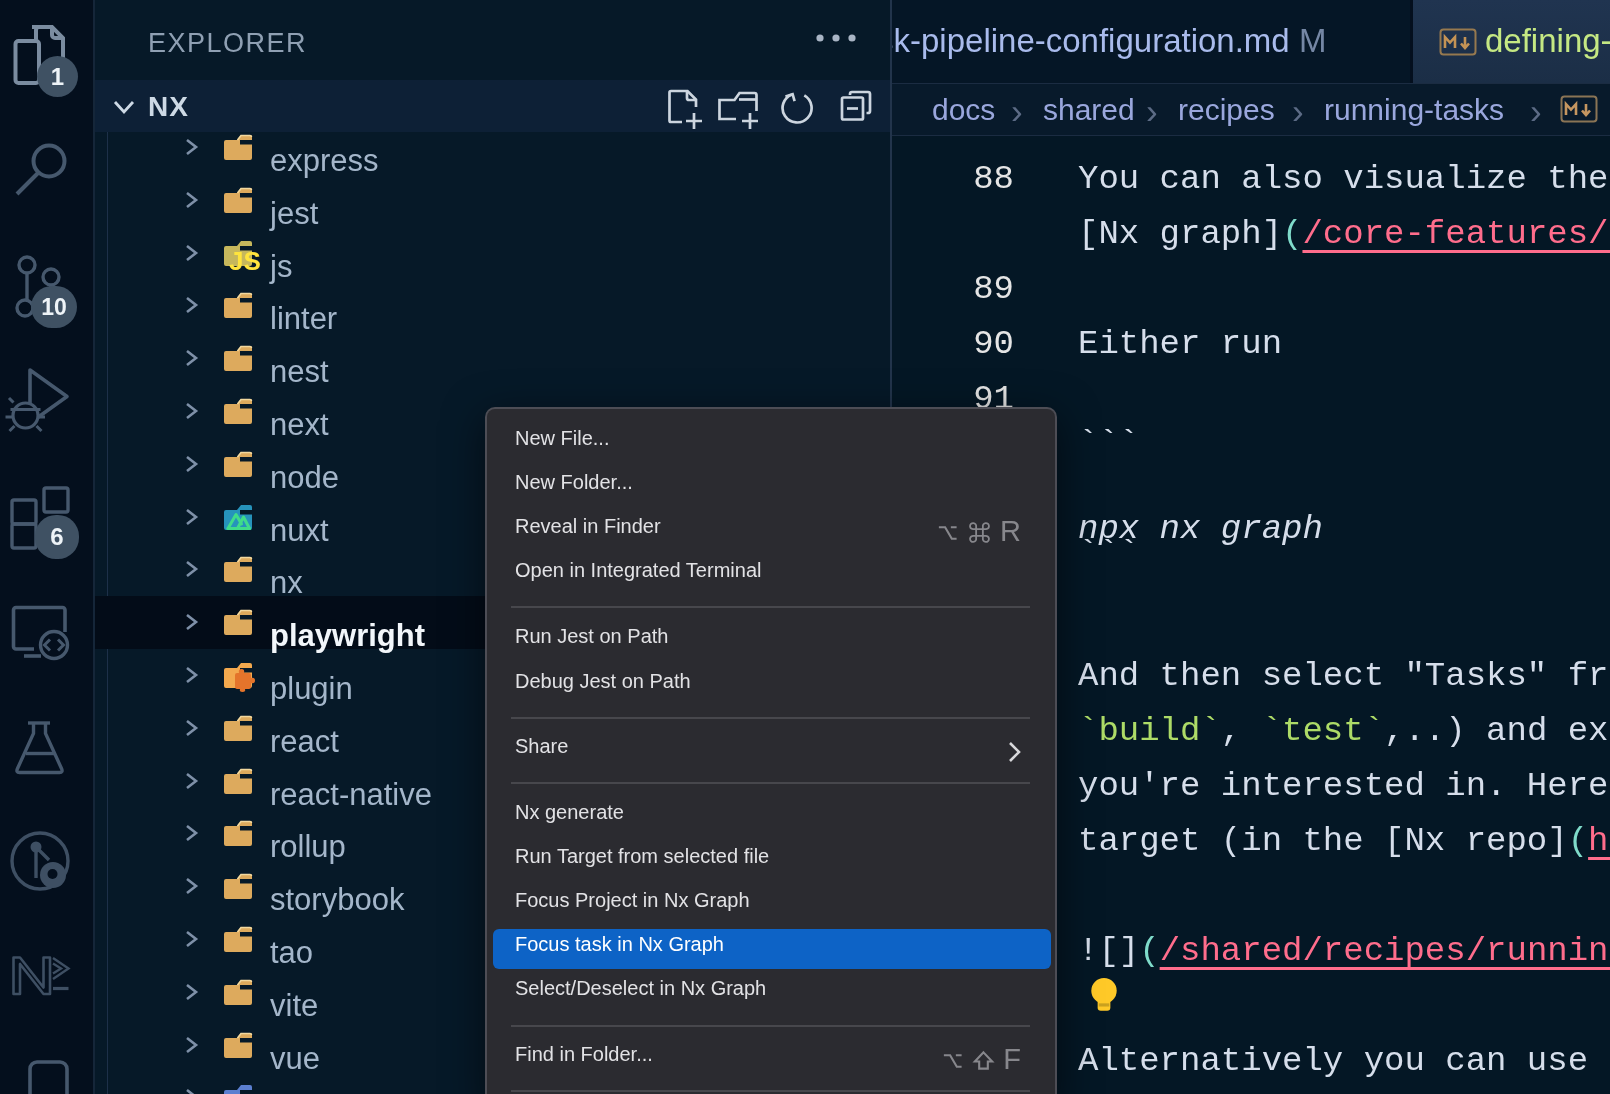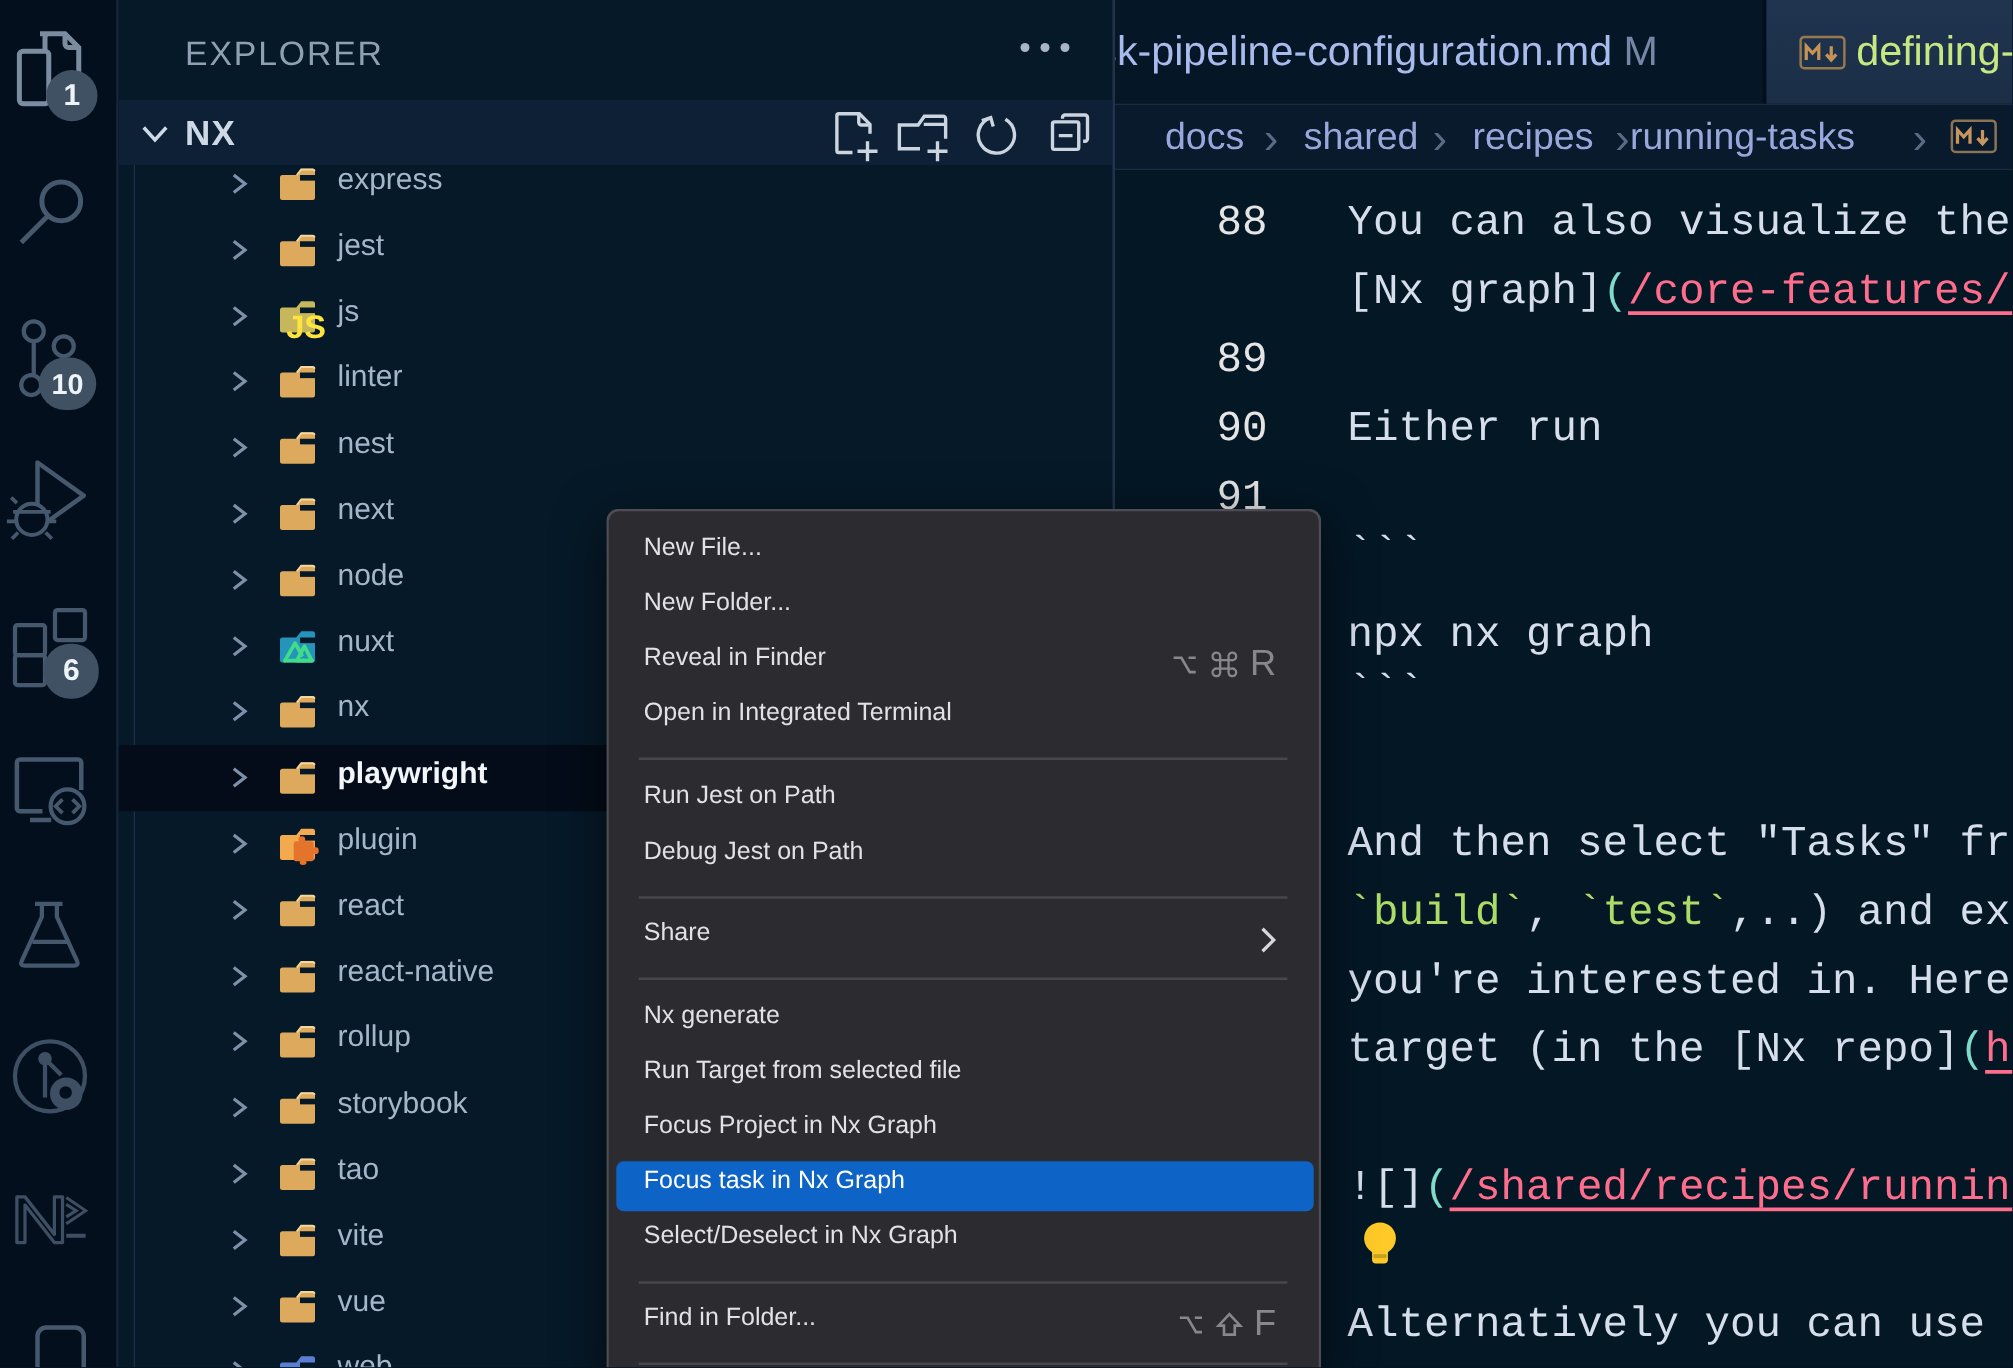--- a/index.html
+++ b/index.html
@@ -16,21 +16,21 @@
   #sidebar{position:absolute;left:95px;top:0;width:795px;height:1094px;background:#061928;overflow:hidden;}
   #exptitle{position:absolute;left:53px;top:28px;font-size:27px;color:#8fa0b3;letter-spacing:1.5px;}
   #nxhead{position:absolute;left:0;top:80px;width:795px;height:52px;background:#0d2036;}
   #nxlbl{position:absolute;left:53px;top:11px;font-size:28px;font-weight:bold;color:#cdd9e5;letter-spacing:1px;}
   .indent{position:absolute;left:12px;top:132px;width:1px;height:962px;background:#1d3049;}
 
   .row{position:absolute;left:0;width:795px;height:53px;}
   .row.sel{background:#030c18;color:#eef3f8;}
   .chev{position:absolute;left:85px;top:15px;}
   .ficon{position:absolute;left:126px;top:11px;}
-  .rlbl{position:absolute;left:175px;top:9px;font-size:24px;color:#a4b6ca;}
+  .rlbl{position:absolute;left:175px;top:22px;font-size:31px;color:#a4b6ca;}
   .row.sel .rlbl{color:#f2f6fa;font-weight:bold;}
 
   
   #editor{position:absolute;left:890px;top:0;width:720px;height:1094px;background:#041725;border-left:2px solid #22344b;box-sizing:border-box;}
   #tabbar{position:absolute;left:0;top:0;width:720px;height:83px;background:#051626;border-bottom:1px solid #1b2c42;overflow:hidden;}
   #tab2{position:absolute;left:518px;top:0;width:202px;height:83px;background:linear-gradient(#203450,#1b2e46);border-left:3px solid #040f1e;box-sizing:border-box;}
   #tab1lbl{position:absolute;left:-15px;top:22px;font-size:33px;color:#a9bbec;white-space:nowrap;}
   #tab1lbl .mod{color:#7587a5;}
   #tab2lbl{position:absolute;left:593px;top:22px;font-size:33px;color:#c5e883;white-space:nowrap;}
   #crumbs{position:absolute;left:0;top:84px;width:720px;height:51px;background:#081a2b;border-bottom:1px solid #1b2c42;
@@ -377,21 +377,21 @@
   <div id="editor">
     <div id="code">
       <div class="ln" style="top:25px;">88</div>
       <div class="cl" style="top:25px;">You can also visualize the tas</div>
       <div class="cl" style="top:80px;">[Nx graph]<span class="teal">(</span><span class="pink">/core-features/explore-gra</span></div>
       <div class="ln" style="top:135px;">89</div>
       <div class="ln" style="top:190px;">90</div>
       <div class="cl" style="top:190px;font-family:Liberation Mono, monospace;">Either run</div>
       <div class="ln" style="top:245px;">91</div>
       <div class="cl" style="top:290px;">```</div>
-      <div class="cl" style="top:355px;">npx nx graph</div>
+      <div class="cl" style="top:375px;font-style:italic;">npx nx graph</div>
       <div class="cl" style="top:400px;">```</div>
       <div class="cl" style="top:522px;">And then select "Tasks" fro</div>
       <div class="cl" style="top:577px;"><span class="lime">`build`</span>, <span class="lime">`test`</span>,..) and exe</div>
       <div class="cl" style="top:632px;">you're interested in. Here</div>
       <div class="cl" style="top:687px;">target (in the [Nx repo]<span class="teal">(</span><span class="pink">ht</span></div>
       <div class="cl" style="top:797px;">![]<span class="teal">(</span><span class="pink">/shared/recipes/running-</span></div>
       <div class="cl" style="top:840px;"><svg width="36" height="44" viewBox="0 0 34 40" style="vertical-align:-8px;margin-left:8px;">
             <circle cx="17" cy="14" r="12" fill="#ffc928"></circle>
             <path d="M11 22 h12 v8 a3 3 0 0 1-3 3 h-6 a3 3 0 0 1-3-3 Z" fill="#ffc928"></path>
             <rect x="12" y="26" width="10" height="3" fill="#caa120"></rect>
@@ -408,21 +408,21 @@
       <div id="tab1lbl">sk-pipeline-configuration.md <span class="mod">M</span></div>
       <div id="tab2lbl">defining-tas</div>
     </div>
     <div id="crumbs">
 <span style="position:absolute;left:40px;top:9px;">docs</span>
 <span class="crumbsep" style="position:absolute;left:119px;top:7px;">›</span>
 <span style="position:absolute;left:151px;top:9px;">shared</span>
 <span class="crumbsep" style="position:absolute;left:254px;top:7px;">›</span>
 <span style="position:absolute;left:286px;top:9px;">recipes</span>
 <span class="crumbsep" style="position:absolute;left:400px;top:7px;">›</span>
-<span style="position:absolute;left:412px;top:9px;">running-tasks</span>
+<span style="position:absolute;left:432px;top:9px;">running-tasks</span>
 <span class="crumbsep" style="position:absolute;left:638px;top:7px;">›</span>
 <span style="position:absolute;left:668px;top:11px;"><svg width="38" height="28" viewBox="0 0 38 28">
             <rect x="1.5" y="1.5" width="35" height="25" rx="3" fill="none" stroke="#8a7455" stroke-width="2"></rect>
             <path d="M6 20 V9 L11 14.5 L16 9 V20" fill="none" stroke="#c59660" stroke-width="2.6"></path>
             <path d="M26 9 V19 M22 15.5 L26 20 L30 15.5" fill="none" stroke="#c59660" stroke-width="2.6"></path>
           </svg></span>
 </div>
   </div>
 
   <div id="menu">

